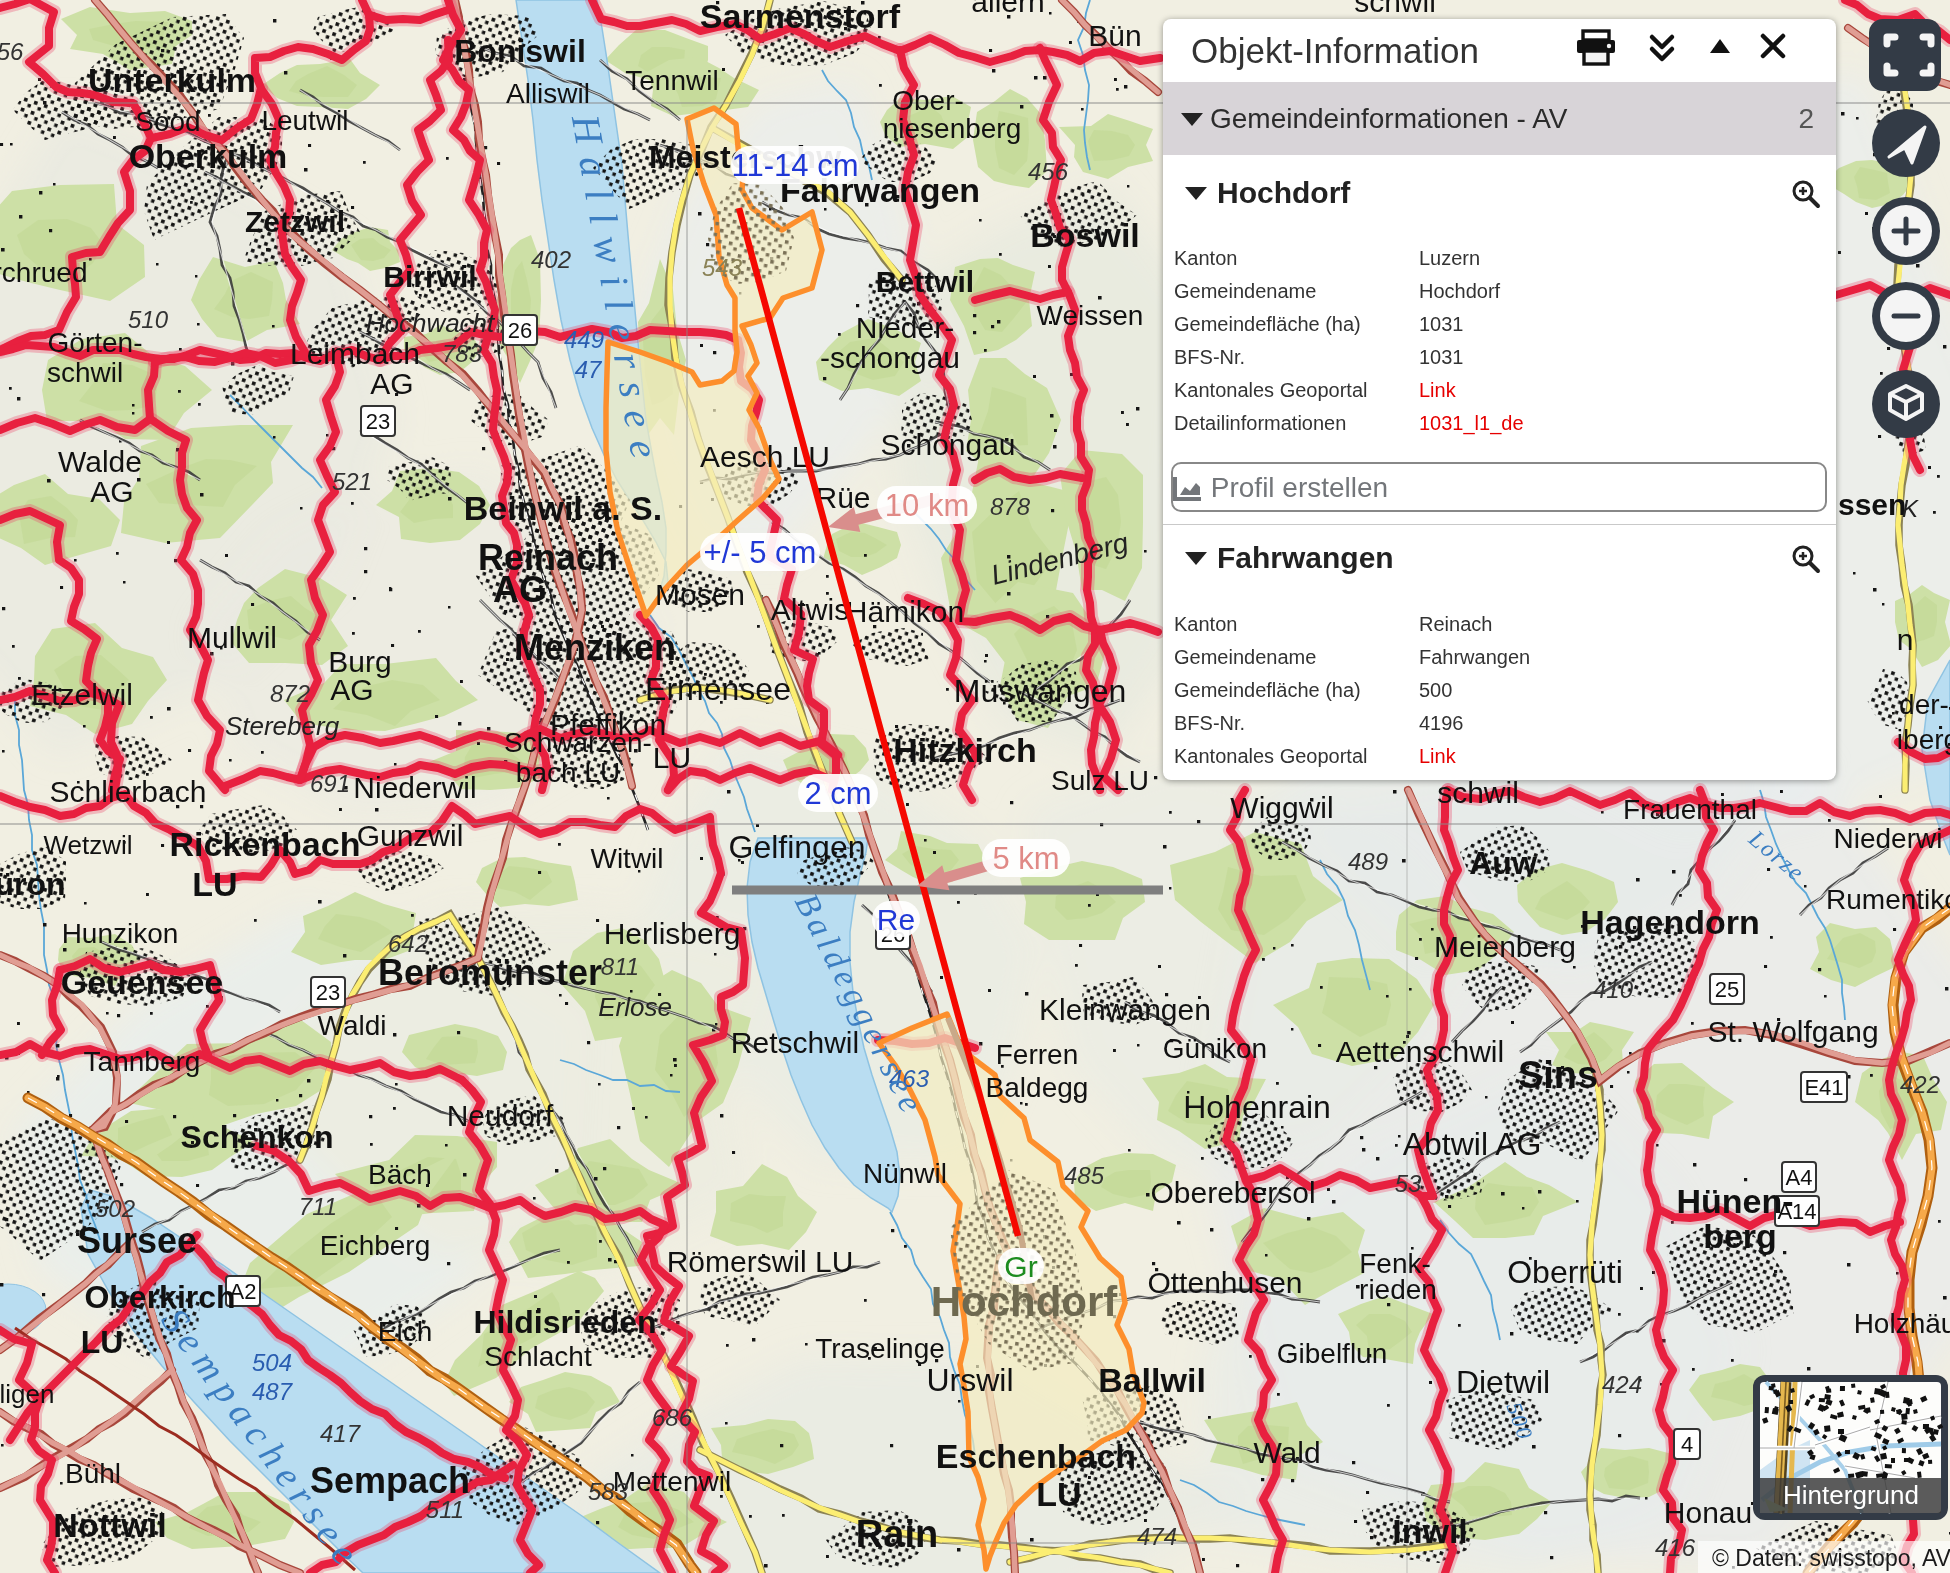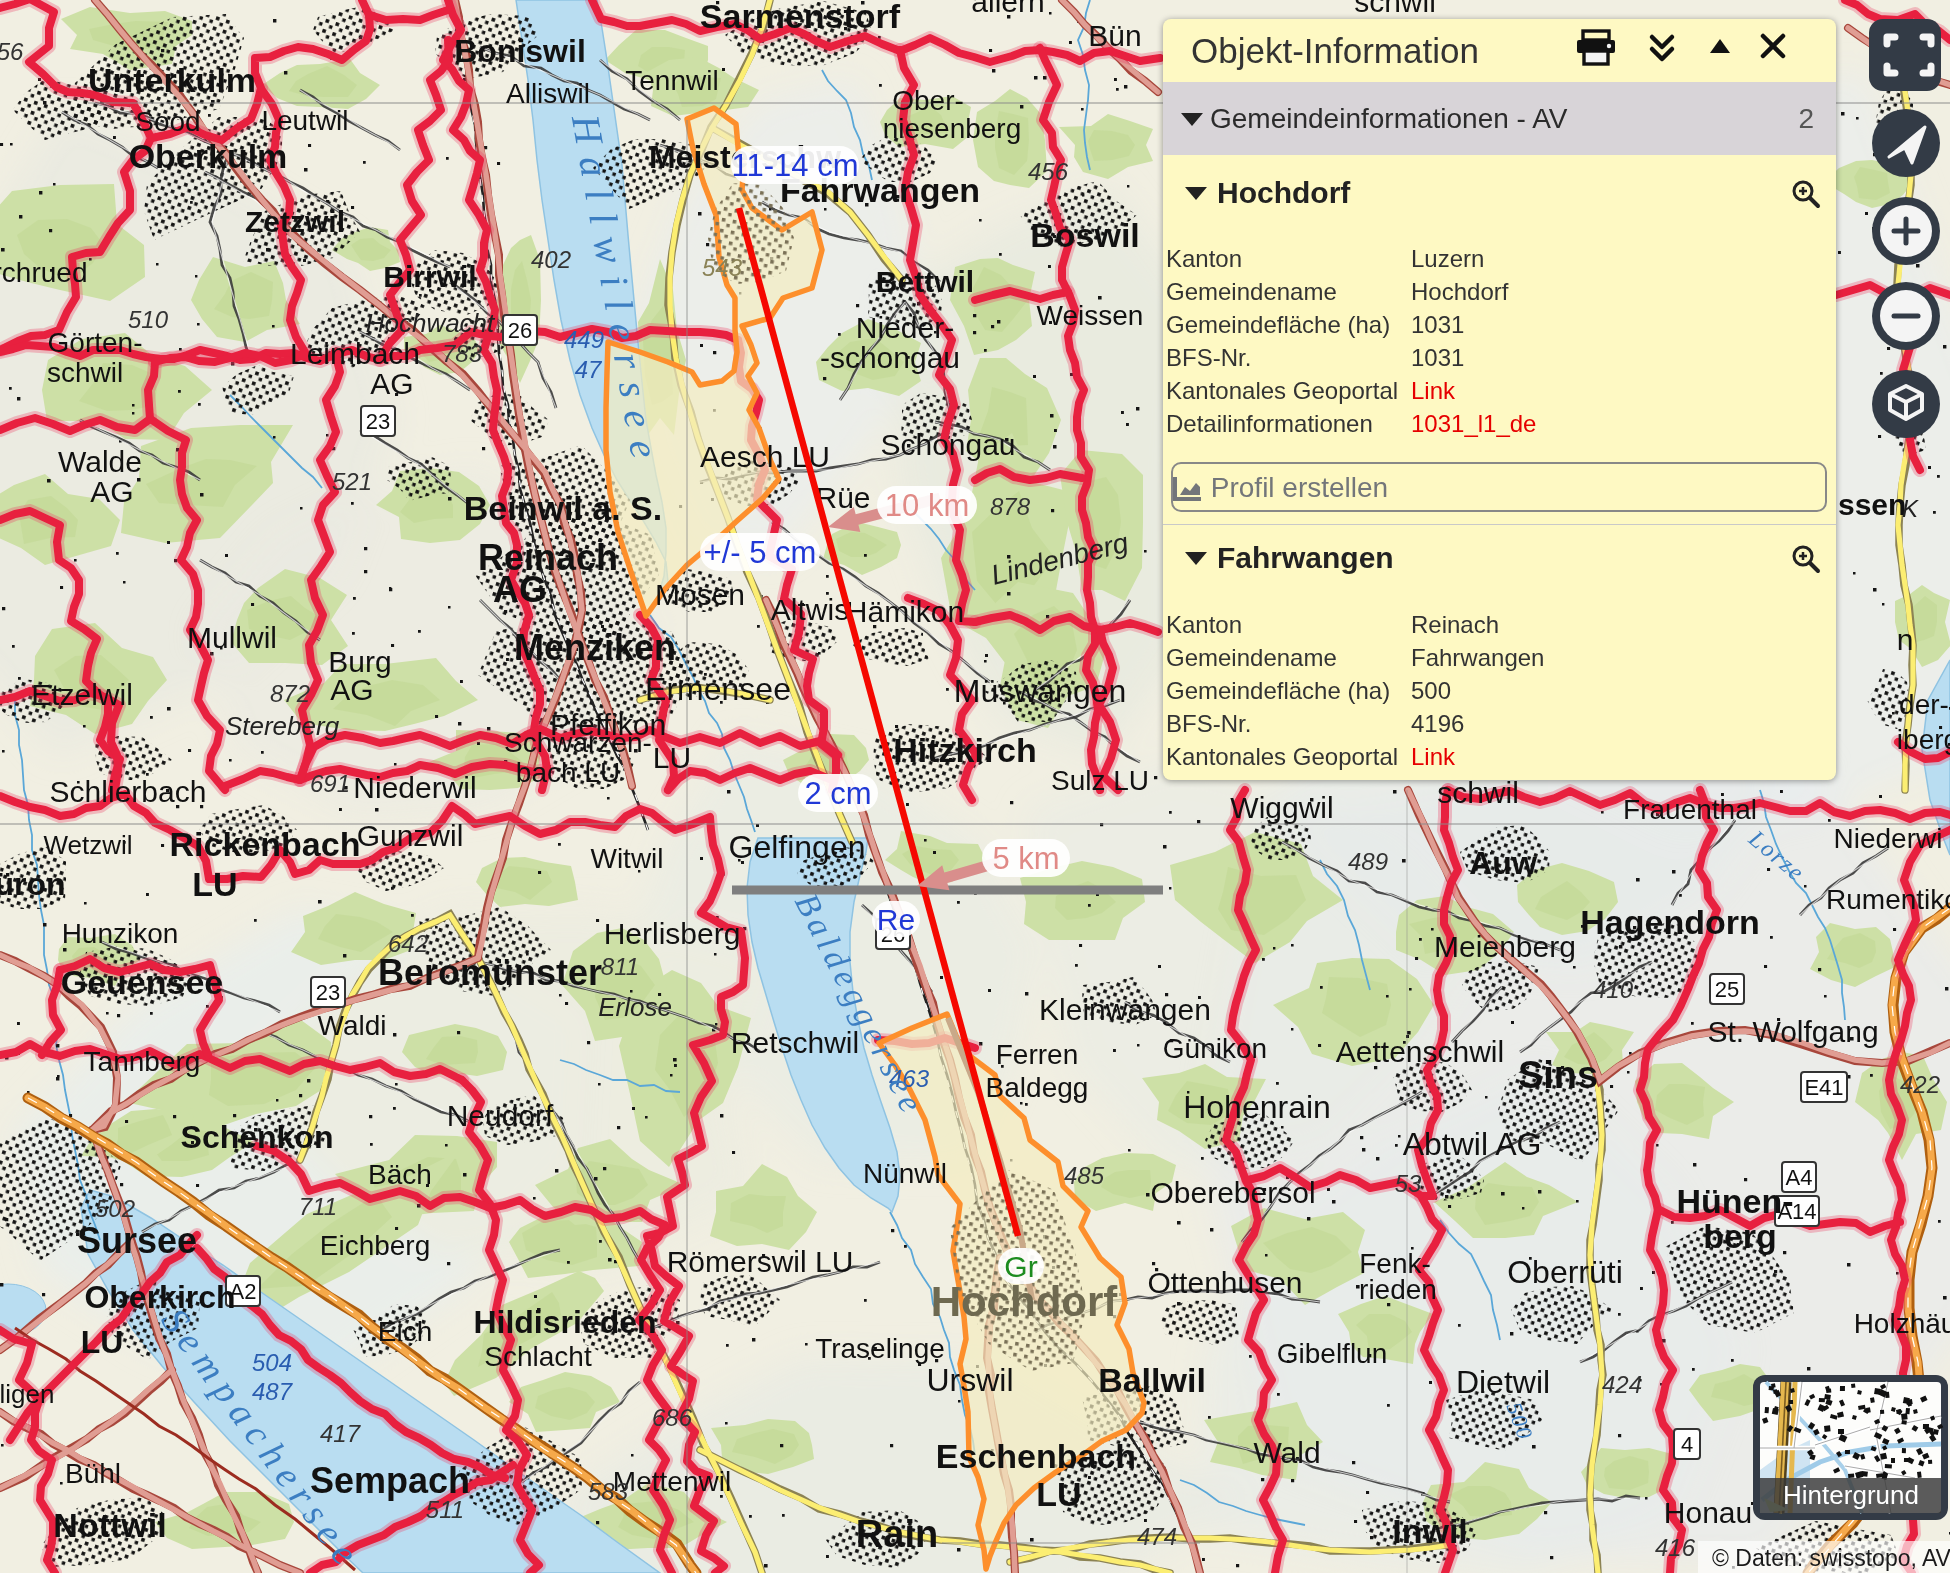--- a/index.html
+++ b/index.html
@@ -1,28 +1,28 @@
 <!DOCTYPE html>
 <html><head><meta charset="utf-8"><style>
 *{margin:0;padding:0;box-sizing:border-box}
 html,body{width:1950px;height:1573px;overflow:hidden;font-family:"Liberation Sans",sans-serif}
 #stage{position:relative;width:1950px;height:1573px;overflow:hidden;background:#f1efe2}
 #map{position:absolute;left:0;top:0}
-#panel{position:absolute;left:1163px;top:19px;width:673px;height:761px;background:#fef9c3;border-radius:8px;box-shadow:0 1px 6px rgba(0,0,0,.4);overflow:hidden}
+#panel{position:absolute;left:1163px;top:19px;width:673px;height:761px;background:#ffffff;border-radius:8px;box-shadow:0 1px 6px rgba(0,0,0,.4);overflow:hidden}
 .ptitle{position:absolute;left:28px;top:0;height:63px;line-height:64px;font-size:35px;color:#333}
 .picons{position:absolute;top:0;height:63px;right:0;width:260px}
 .gbar{position:absolute;left:0;top:63px;width:673px;height:73px;background:#d8d4d8}
 .gbar .tri{position:absolute;left:18px;top:31px}
 .gbar .t{position:absolute;left:47px;top:0;line-height:73px;font-size:28px;font-weight:400;color:#2b2b2b}
 .gbar .n{position:absolute;right:22px;top:0;line-height:73px;font-size:28px;color:#555}
 .tri{width:0;height:0;border-left:11px solid transparent;border-right:11px solid transparent;border-top:13px solid #222}
 .sech{position:absolute;left:0;width:673px;height:40px}
 .sech .tri{position:absolute;left:22px;top:14px}
 .sech .t{position:absolute;left:54px;top:0;line-height:40px;font-size:30px;font-weight:700;color:#222}
-.row{position:absolute;left:3px;width:649px;height:33px;line-height:33px;font-size:24px;color:#333}
+.row{position:absolute;left:11px;width:649px;height:33px;line-height:33px;font-size:20px;color:#333}
 .row .v{position:absolute;left:245px;top:0}
 .red{color:#e60000;}
 .btn{position:absolute;left:8px;top:443px;width:656px;height:50px;border:2px solid #888;border-radius:10px;color:#73767a;font-size:28px;line-height:47px}
 .div{position:absolute;left:0;top:505px;width:673px;height:1px;background:#c9c9c9}
 </style></head><body>
 <div id="stage">
 <div id="map"><svg width="1950" height="1573" viewBox="0 0 1950 1573">
 <defs>
           <pattern id="st" width="10.5" height="10.5" patternUnits="userSpaceOnUse" patternTransform="rotate(18)">
             <rect x="1" y="1" width="3.6" height="3.6" fill="#111"></rect>

